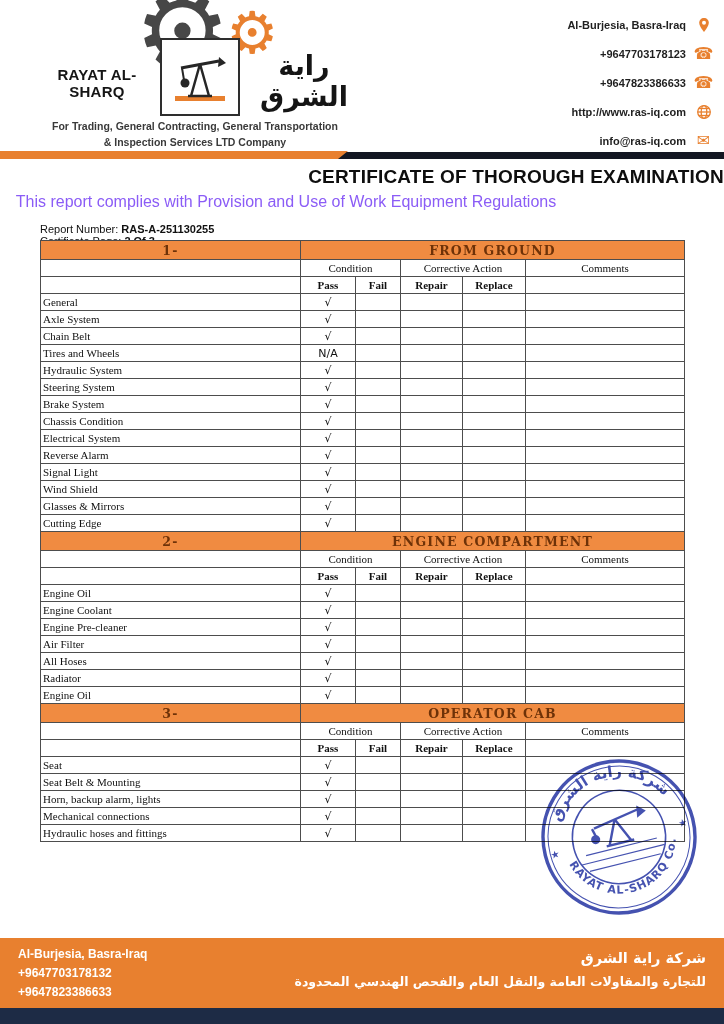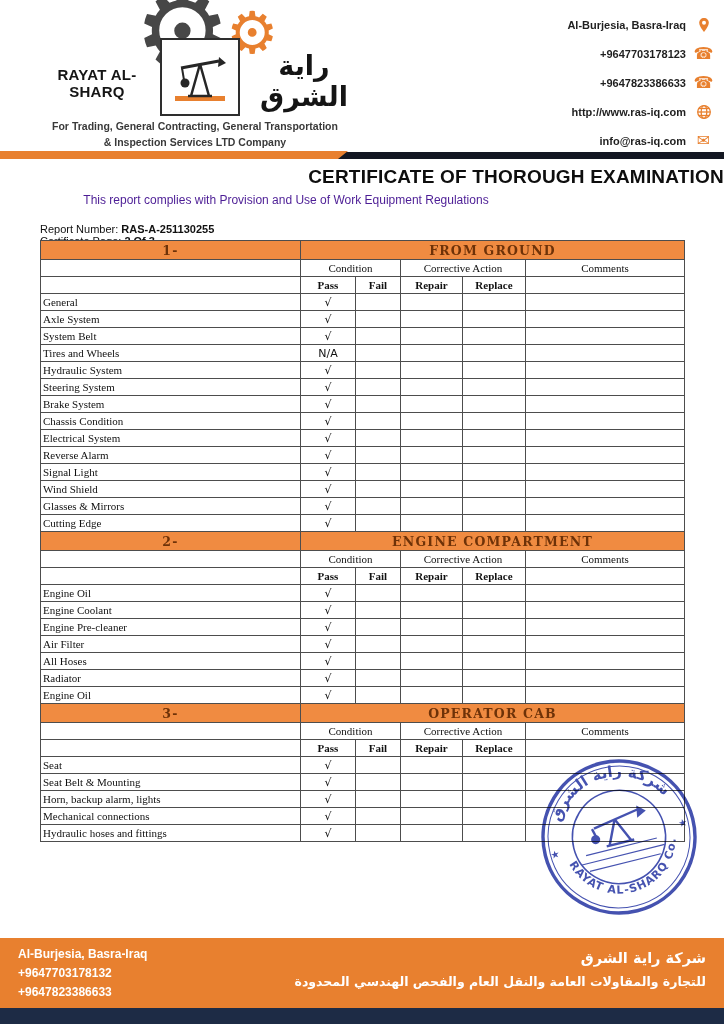--- a/index.html
+++ b/index.html
@@ -32,21 +32,21 @@
   
   .divider{position:absolute;left:0;top:151px;width:724px;height:9px;}
   .divider .dark{position:absolute;left:338px;top:1px;right:0;height:7px;background:#131722;}
   .divider .org{position:absolute;left:0;top:0;width:348px;height:8px;background:var(--orange,#E8802F);
                 clip-path:polygon(0 0,100% 0,calc(100% - 10px) 100%,0 100%);}
 
   
   .doc-title{position:absolute;left:0;top:166px;width:724px;text-align:right;
              font-weight:bold;font-size:19px;color:#0e0e0e;letter-spacing:.2px;}
   .doc-subtitle{position:absolute;left:0;top:193px;width:572px;text-align:center;
-             font-size:12px;color:#4c1d95;}
+             font-size:16px;color:#8b5cf6;}
   .report-line{position:absolute;left:40px;top:223px;width:644px;display:flex;
              justify-content:space-between;font-size:11px;color:#111;flex-direction:column;}
   .report-line b{font-weight:bold;}
 
   
   .tbl-wrap{position:absolute;left:40px;top:240px;width:644px;}
   table.inspection{border-collapse:collapse;width:644px;table-layout:fixed;
              font-family:"Liberation Serif",serif;border:1.5px solid #333;}
   table.inspection td{border:1px solid #4d4d4d;height:16px;padding:0 2px;font-size:11px;
              color:#101010;overflow:hidden;white-space:nowrap;}
@@ -196,21 +196,21 @@
           </tr>
           <tr>
             <td class="item">Axle System</td>
             <td class="mark">√</td>
             <td class="mark"></td>
             <td class="mark"></td>
             <td class="mark"></td>
             <td class="mark"></td>
           </tr>
           <tr>
-            <td class="item">System Belt</td>
+            <td class="item">Chain Belt</td>
             <td class="mark">√</td>
             <td class="mark"></td>
             <td class="mark"></td>
             <td class="mark"></td>
             <td class="mark"></td>
           </tr>
           <tr>
             <td class="item">Tires and Wheels</td>
             <td class="mark">N/A</td>
             <td class="mark"></td>

